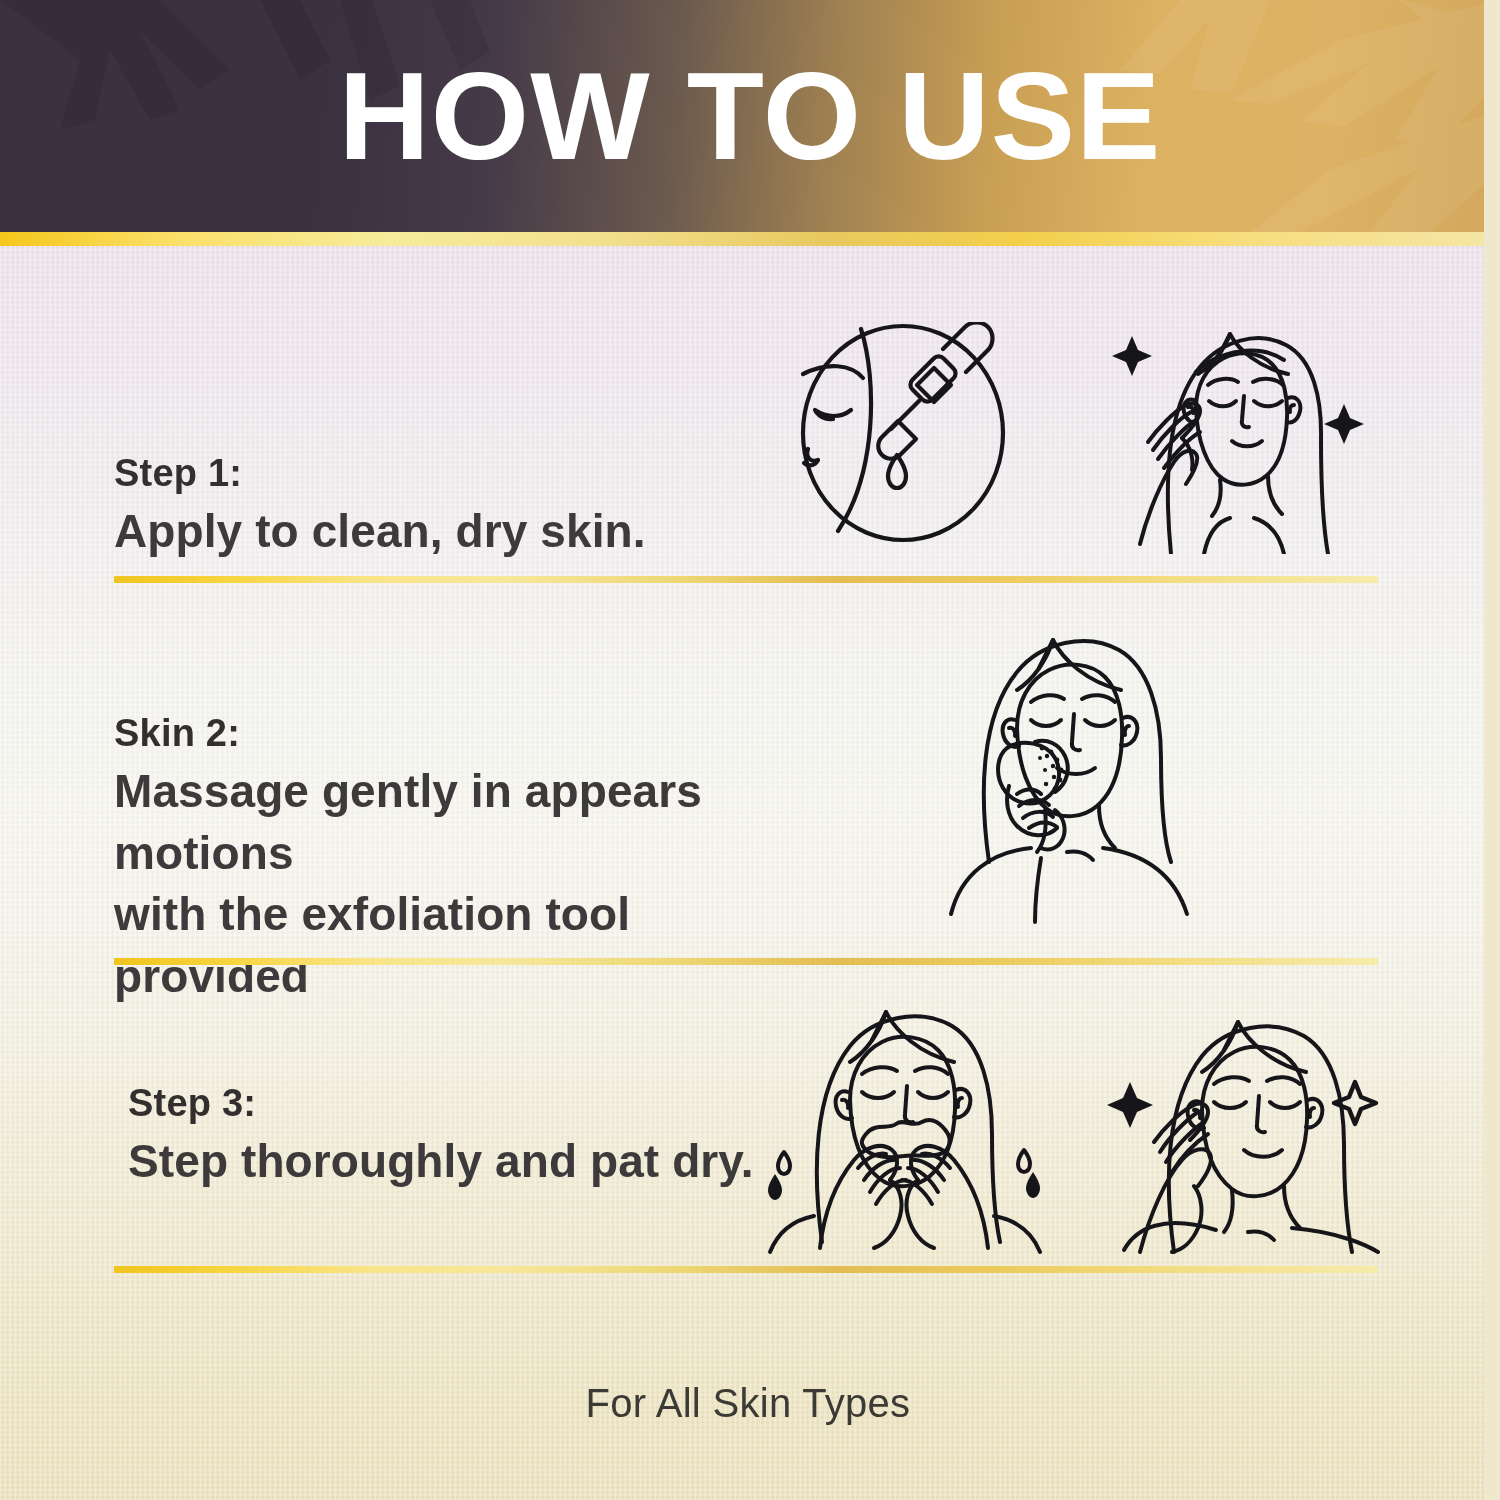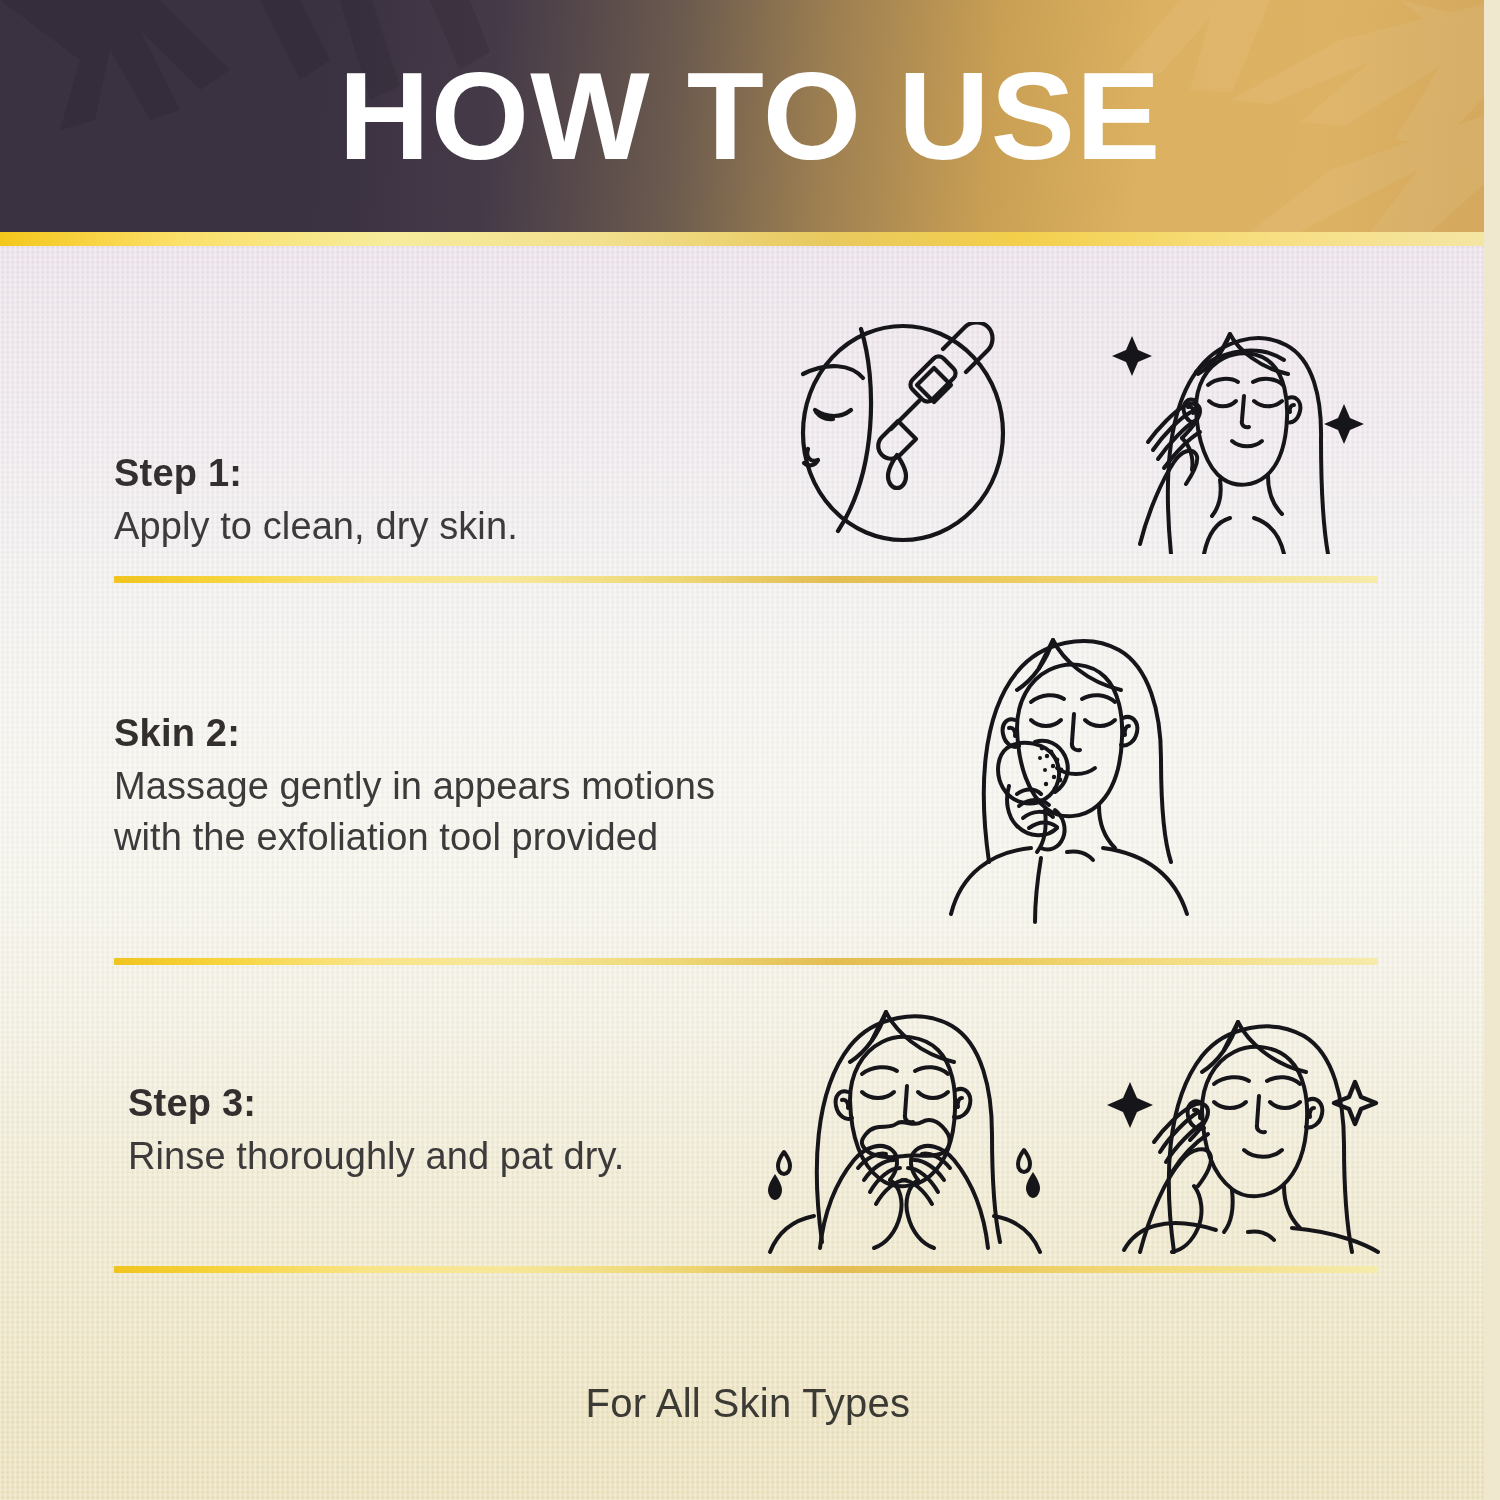--- a/index.html
+++ b/index.html
@@ -133,22 +133,22 @@
 
   .step-label {
     font-weight: bold;
     font-size: 38px;
     color: #332f2f;
     letter-spacing: 0.2px;
     margin-bottom: 6px;
   }
 
   .step-desc {
-    font-size: 38px;
-    font-weight: 400;
+    font-size: 46px;
+    font-weight: 700;
     color: #3c3a3a;
     line-height: 1.34;
     letter-spacing: 0.1px;
   }
 
   .art {
     position: absolute;
   }
 
   
@@ -346,21 +346,21 @@
       <path d="M168 224 C212 230 240 252 252 290"></path>
       <path d="M132 228 C142 226 152 229 158 236"></path>
       <path d="M106 234 C102 258 100 278 100 298"></path>
     </svg>
   </div>
 
   <div class="divider" style="top:958px;"></div>
 
   <div class="step-text" style="left:128px; top:1082px; width:640px;">
     <div class="step-label">Step 3:</div>
-    <div class="step-desc">Rinse thoroughly and pat dry.</div>
+    <div class="step-desc">Step thoroughly and pat dry.</div>
   </div>
 
   <div class="art" style="left:762px; top:994px; width:284px; height:262px;">
     <svg viewBox="0 0 284 262" width="284" height="262" fill="none" stroke="#16161a" stroke-width="4" stroke-linecap="round" stroke-linejoin="round">
 
       <path d="M60 248 C50 176 52 98 88 52 C112 22 158 14 190 32 C220 50 230 96 230 140 C230 180 232 220 238 248"></path>
 
       <path d="M88 106 C88 80 100 58 120 48 C138 39 162 42 176 56 C190 70 194 94 193 116
                C192 146 184 168 168 182 C154 194 132 196 118 185 C100 171 89 144 88 106 Z"></path>
 

